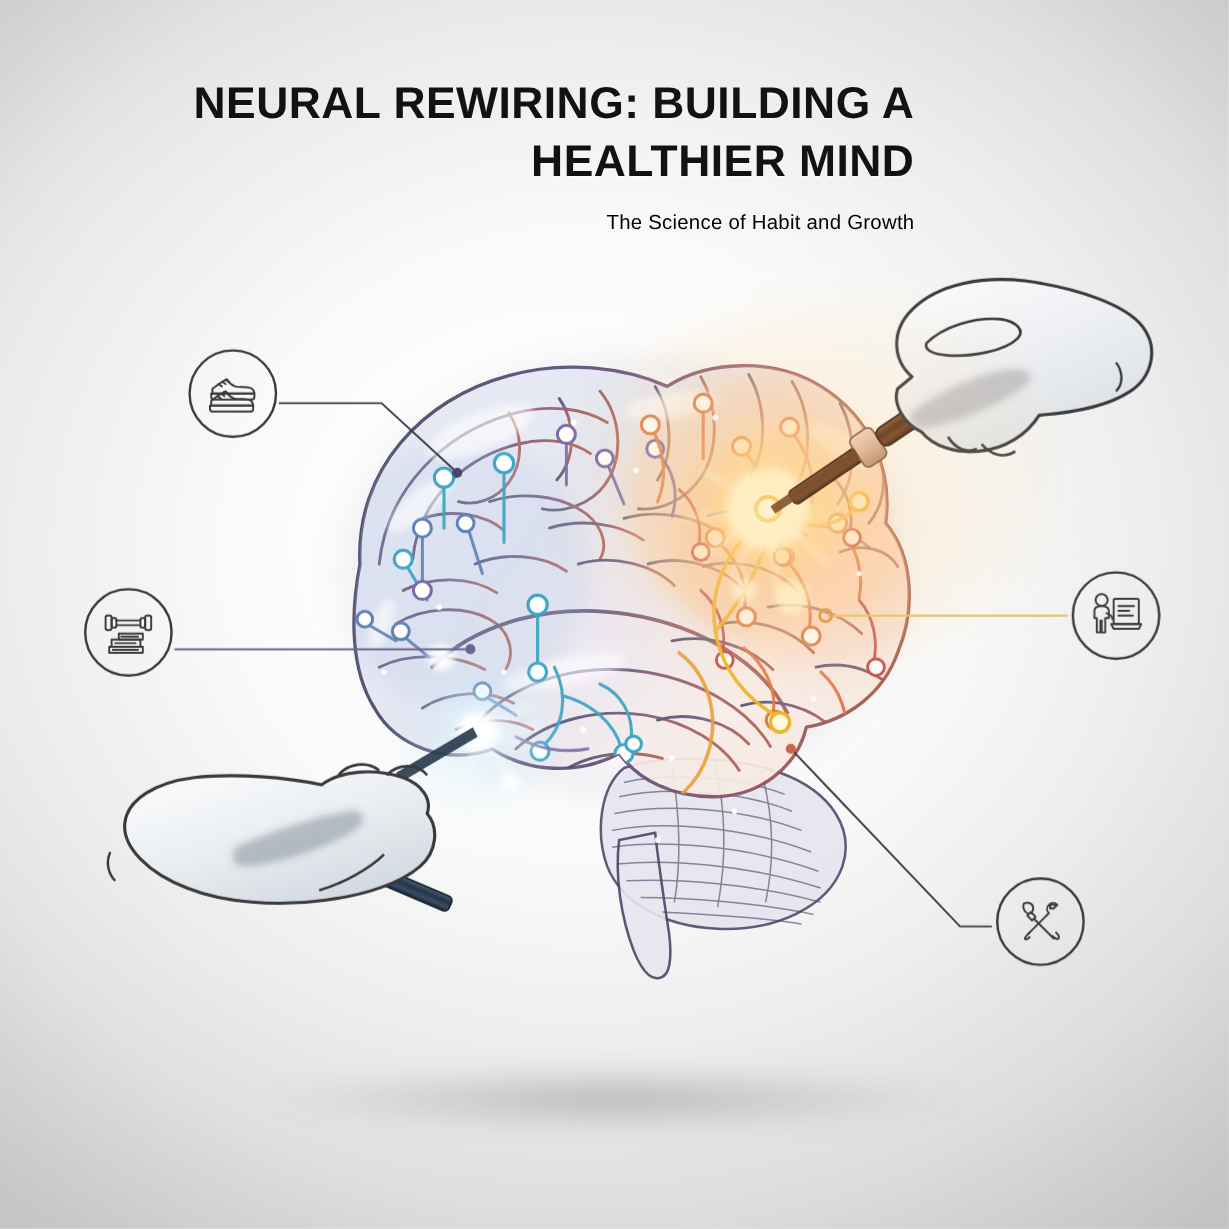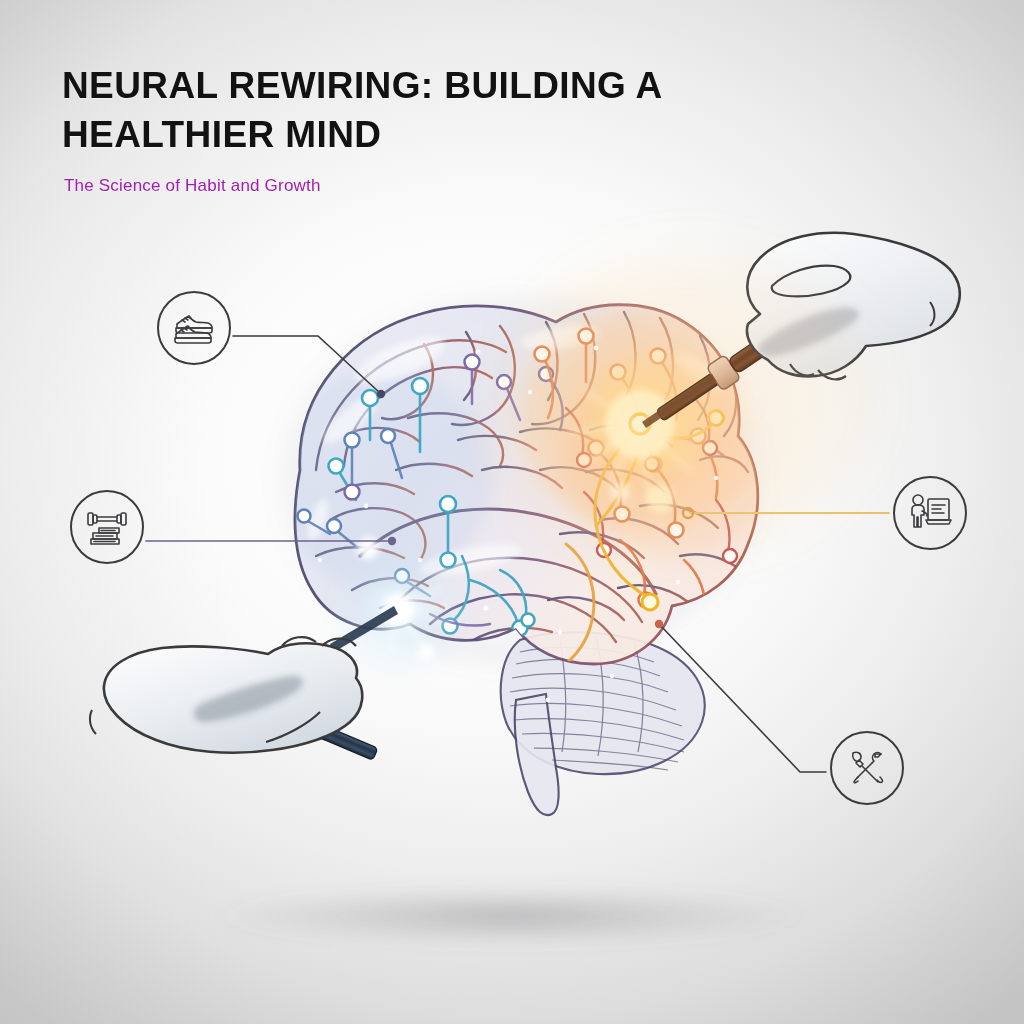--- a/index.html
+++ b/index.html
@@ -6,20 +6,21 @@
     margin: 0; padding: 0;
     width: 1024px; height: 1024px;
     overflow: hidden;
     background: #d8d8d8;
     font-family: "Liberation Sans", sans-serif;
   }
   #stage {
     position: relative;
     width: 1024px; height: 1024px;
     overflow: hidden;
+    text-align: right;
   }
   
   #bg {
     position: absolute; inset: 0;
     background:
       radial-gradient(ellipse 900px 760px at 46% 44%, #ffffff 0%, #fbfbfb 30%, #f2f2f2 55%, #e4e4e4 76%, #d6d6d6 100%),
       linear-gradient(135deg, #cfcfcf 0%, #e9e9e9 35%, #f6f6f6 55%, #e2e2e2 85%, #cfcfcf 100%);
   }
   #bg-vignette {
     position: absolute; inset: 0;
@@ -33,21 +34,21 @@
     letter-spacing: 0.4px;
     line-height: 1.32;
     color: #121212;
     margin: 0;
     white-space: pre-line;
     text-shadow: 0 1px 1px rgba(255,255,255,0.55);
   }
   #subtitle {
     margin: 16px 0 0 2px;
     font-size: 17px;
-    color: #a21caf;
+    color: #000000;
     letter-spacing: 0.2px;
     text-shadow: 0 1px 1px rgba(255,255,255,0.6);
   }
   
   #art { position: absolute; inset: 0; }
   svg.layer { position: absolute; inset: 0; width: 1024px; height: 1024px; }
   
   .icon-badge {
     position: absolute;
     width: 74px; height: 74px;

